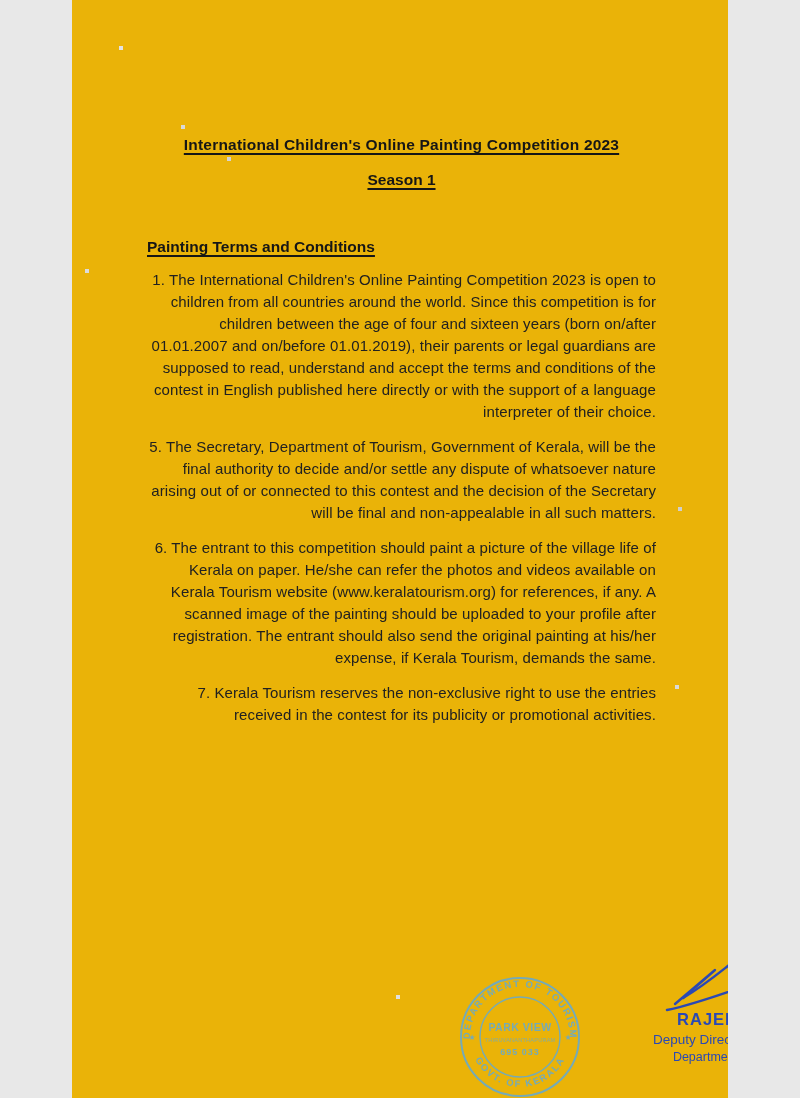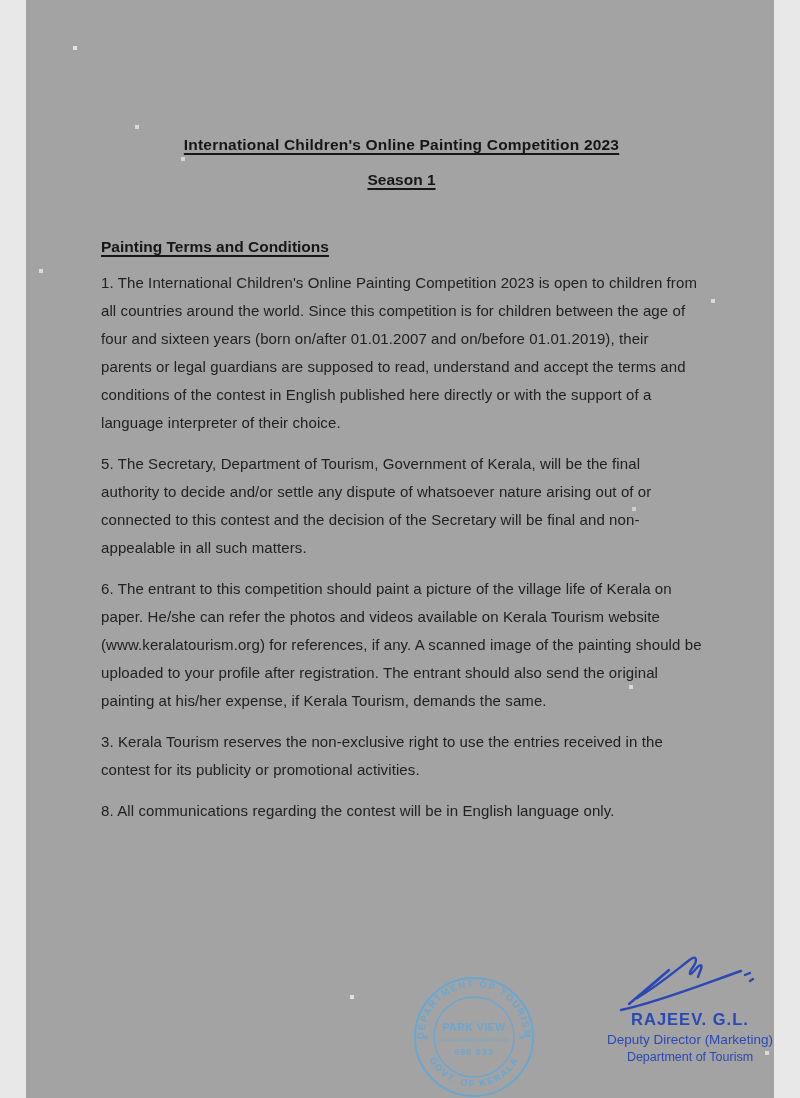--- a/index.html
+++ b/index.html
@@ -1,21 +1,21 @@
 <!DOCTYPE html>
 <html style="--stamp-color: #5ca9dd; --signature-color: #2a49b5;"><head>
 <meta charset="utf-8">
 <style>
   * { margin: 0; padding: 0; box-sizing: border-box; }
   html, body { background: #e8e8e8; }
   .page {
     position: relative;
-    width: 748px;
+    width: 656px;
     height: 1098px;
-    background: #a3a3a3;
+    background: #eab308;
     font-family: "Liberation Sans", sans-serif;
     color: #1d1d1d;
     overflow: hidden;
     margin: 0 auto;
   }
   .content {
     padding: 136px 72px 0 75px;
   }
   .doc-title {
     text-align: center;
@@ -42,25 +42,26 @@
     font-size: 15.5px;
     font-weight: bold;
     text-decoration: underline;
     text-underline-offset: 3px;
     text-decoration-thickness: 1.5px;
     color: #161616;
     margin-bottom: 13px;
   }
   .para {
     font-size: 15px;
-    line-height: 28px;
+    line-height: 22px;
     margin-bottom: 13px;
     color: #212121;
     max-width: 656px;
     letter-spacing: 0.1px;
+    text-align: right;
   }
   
   .stamp {
     position: absolute;
     left: 383px;
     top: 972px;
     opacity: 0.82;
     filter: blur(0.3px);
   }
   .stamp .ring { fill: none; stroke: var(--stamp-color); stroke-width: 2; }
@@ -109,22 +110,21 @@
   <div class="speckles"></div>
 
   <div class="content">
     <div class="doc-title">International Children's Online Painting Competition 2023</div>
     <div class="doc-subtitle">Season 1</div>
     <div class="section-heading">Painting Terms and Conditions</div>
 
     <p class="para">1. The International Children's Online Painting Competition 2023 is open to children from all countries around the world. Since this competition is for children between the age of four and sixteen years (born on/after 01.01.2007 and on/before 01.01.2019), their parents or legal guardians are supposed to read, understand and accept the terms and conditions of the contest in English published here directly or with the support of a language interpreter of their choice.</p>
     <p class="para">5. The Secretary, Department of Tourism, Government of Kerala, will be the final authority to decide and/or settle any dispute of whatsoever nature arising out of or connected to this contest and the decision of the Secretary will be final and non-appealable in all such matters.</p>
     <p class="para">6. The entrant to this competition should paint a picture of the village life of Kerala on paper. He/she can refer the photos and videos available on Kerala Tourism website (www.keralatourism.org) for references, if any. A scanned image of the painting should be uploaded to your profile after registration. The entrant should also send the original painting at his/her expense, if Kerala Tourism, demands the same.</p>
-    <p class="para">3. Kerala Tourism reserves the non-exclusive right to use the entries received in the contest for its publicity or promotional activities.</p>
-    <p class="para">8. All communications regarding the contest will be in English language only.</p>
+    <p class="para">7. Kerala Tourism reserves the non-exclusive right to use the entries received in the contest for its publicity or promotional activities.</p>
   </div>
 
   <svg class="stamp" width="130" height="130" viewBox="-65 -65 130 130" aria-hidden="true">
     <defs>
       <path id="arc-top" d="M -50 0 A 50 50 0 0 1 50 0"></path>
       <path id="arc-bottom" d="M -50 0 A 50 50 0 0 0 50 0"></path>
     </defs>
     <circle class="ring" r="59"></circle>
     <circle class="ring inner" r="40"></circle>
     <text class="arc-text" text-anchor="middle">

